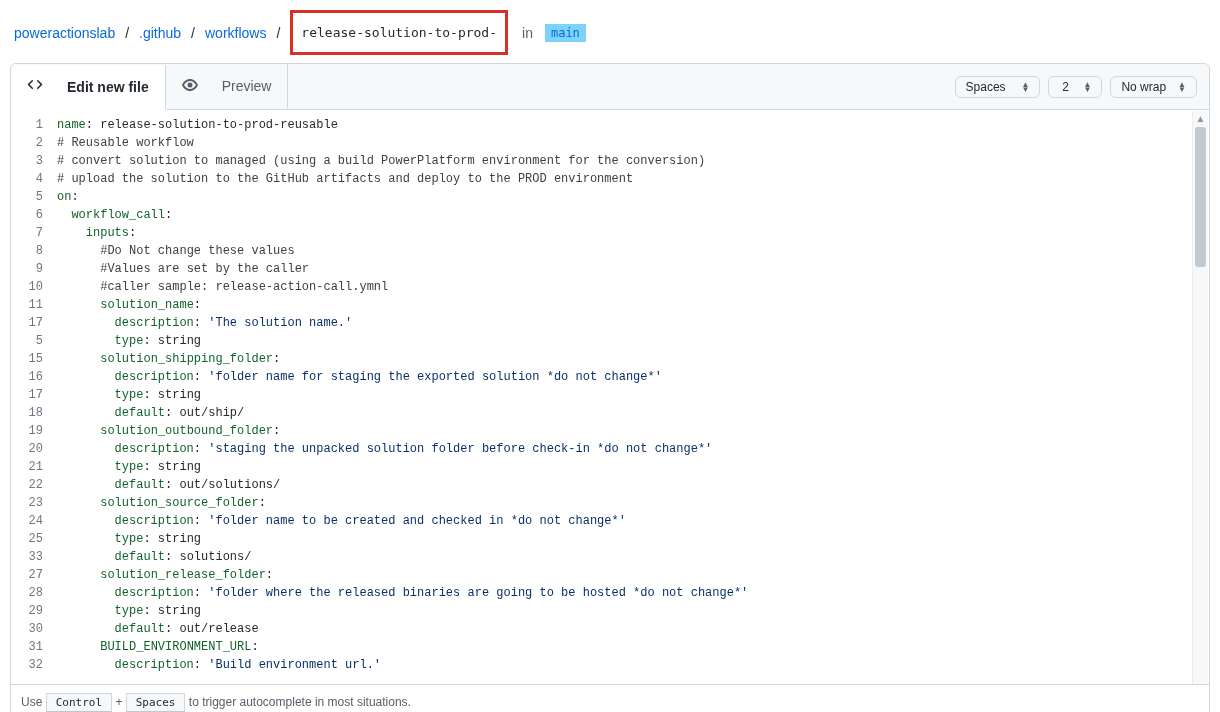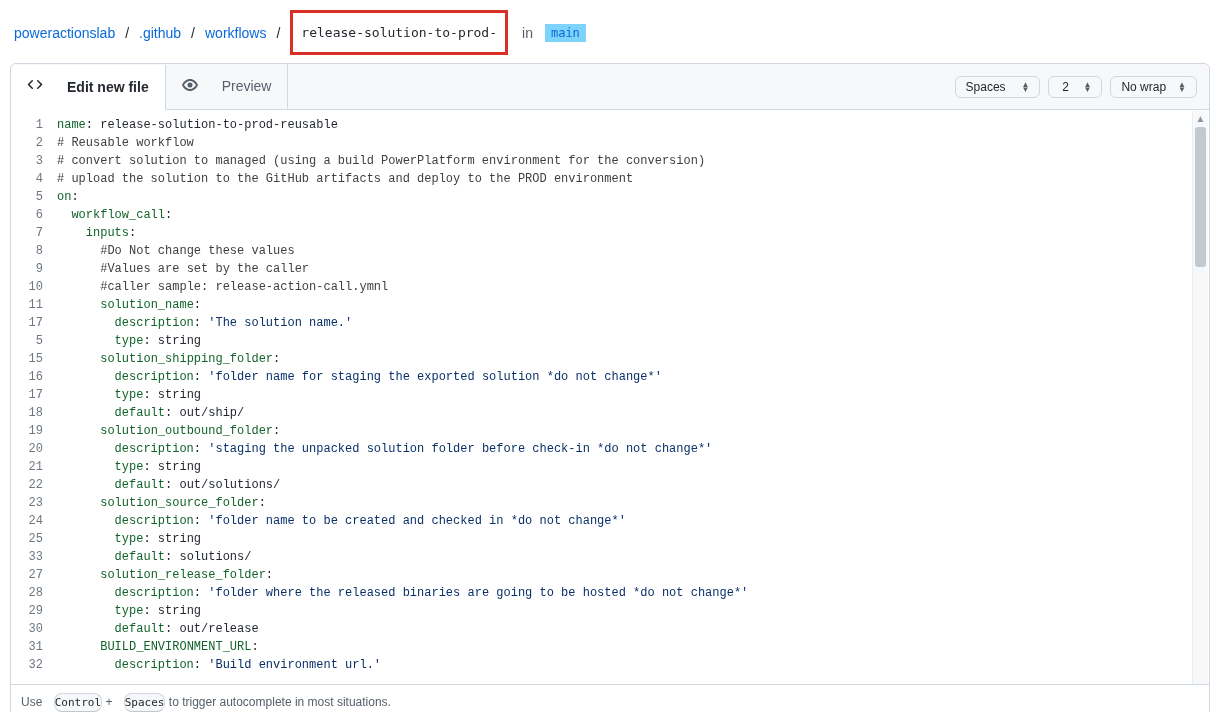--- a/index.html
+++ b/index.html
@@ -171,29 +171,28 @@
     bottom: 0;
     left: 0; right: 0;
     border-top: 1px solid #d0d7de;
     background: #fff;
     padding: 8px 10px;
     font-size: 12px;
     color: #57606a;
   }
   kbd {
     display: inline-block;
-    padding: 2px 0;
+    padding: 2px 9px;
     font-size: 11px;
     color: #24292f;
     background: #f6f8fa;
     border: 1px solid #d0d7de;
     border-bottom-color: #c0c7cf;
-    border-radius: 8px;
+    border-radius: 0;
     font-family: ui-monospace, SFMono-Regular, Menlo, Consolas, monospace;
-    margin-left: 8px;
   }
 </style>
 </head>
 <body>
 
 <div class="breadcrumb">
   <a>poweractionslab</a>
   <span class="sep">/</span>
   <a>.github</a>
   <span class="sep">/</span>

